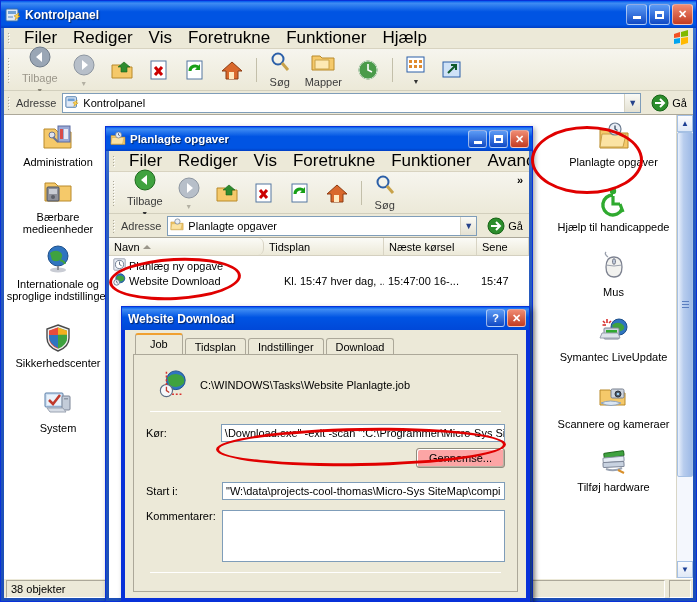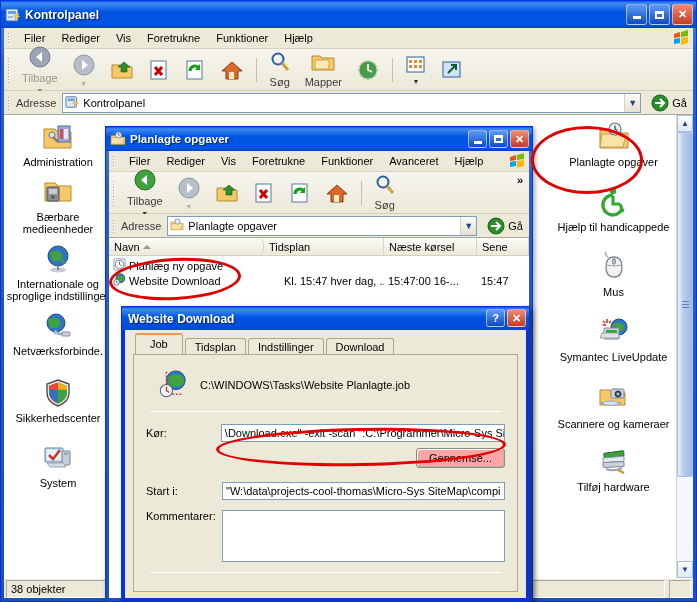--- a/index.html
+++ b/index.html
@@ -65,21 +65,21 @@
     padding-left: 12px;
     border-bottom: 1px solid #d8d3c0;
     position: relative;
   }
   .menubar::before {
     content:""; position:absolute; left:3px; top:4px; width:3px; height:13px;
     background-image: radial-gradient(#ffffff 40%, transparent 41%), radial-gradient(#aca899 40%, transparent 41%);
     background-size: 3px 3px; background-position: 1px 1px, 0 0;
   }
   .menu-item {
-    padding: 2px 8px; font-size: 11px; color: #000; white-space: nowrap;
+    padding: 2px 8px; font-size: 17px; color: #000; white-space: nowrap;
   }
   .menu-flag { margin-left: auto; margin-right: 4px; }
 
   .toolbar {
     height: 42px; background: linear-gradient(to bottom,#f6f5ee,#ece9d8);
     display: flex; align-items: center; gap: 2px;
     padding-left: 12px; position: relative;
     border-bottom: 1px solid #d2cfbd;
   }
   .toolbar::before {
@@ -444,31 +444,20 @@
               <ellipse cx="16" cy="27" rx="8" ry="2.5" fill="#c9ccd4"></ellipse>
               <circle cx="16" cy="13" r="10" fill="#2f74c0" stroke="#1d4f8a"></circle>
               <path d="M8 10 q5 -4 10 -1 q4 3 1 7 q-4 4 -9 1 z" fill="#3fa23f"></path>
               <path d="M18 17 q4 1 5 4" stroke="#3fa23f" stroke-width="2" fill="none"></path>
               <path d="M16 23 v4" stroke="#8b8e97" stroke-width="2"></path>
             </svg>
           </span>
           <span class="cp-label">Internationale og sproglige indstillinger</span>
         </div>
 
-        <div class="cp-item">
-          <span class="cp-icon">
-            <svg width="32" height="32" viewBox="0 0 32 32">
-              <circle cx="14" cy="13" r="9" fill="#2f74c0" stroke="#1d4f8a"></circle>
-              <path d="M6 10 q5 -4 10 -1 q4 3 1 7 q-4 4 -9 1 z" fill="#3fa23f"></path>
-              <path d="M13 20 q4 4 10 4 q-5 2 -11 -1z" fill="#b9cfe9" stroke="#7e9bc2"></path>
-              <rect x="20" y="22" width="8" height="4" rx="1" fill="#cfd4de" stroke="#7e8392"></rect>
-            </svg>
-          </span>
-          <span class="cp-label">Netværksforbinde.</span>
-        </div>
 
         <div class="cp-item" style="margin-top:12px;">
           <span class="cp-icon">
             <svg width="32" height="32" viewBox="0 0 32 32">
               <path d="M16 3 L27 7 v9 q0 9 -11 13 Q5 25 5 16 V7 Z" fill="#f0f0f0" stroke="#4a4a4a" stroke-width="1.4"></path>
               <path d="M16 5.5 L25 8.7 v7.3 q0 7.3 -9 10.8 V5.5z" fill="#3fa23f"></path>
               <path d="M16 5.5 L7 8.7 v7.3 q0 7.3 9 10.8z" fill="#e84b3c"></path>
               <path d="M16 5.5 L25 8.7 v4 H16z" fill="#f2b01e"></path>
               <path d="M16 13 h9 v3 q0 3 -2 5 H16z" fill="#3fa23f"></path>
               <path d="M7 8.7 L16 5.5 v7.5 H7z" fill="#e84b3c"></path>

